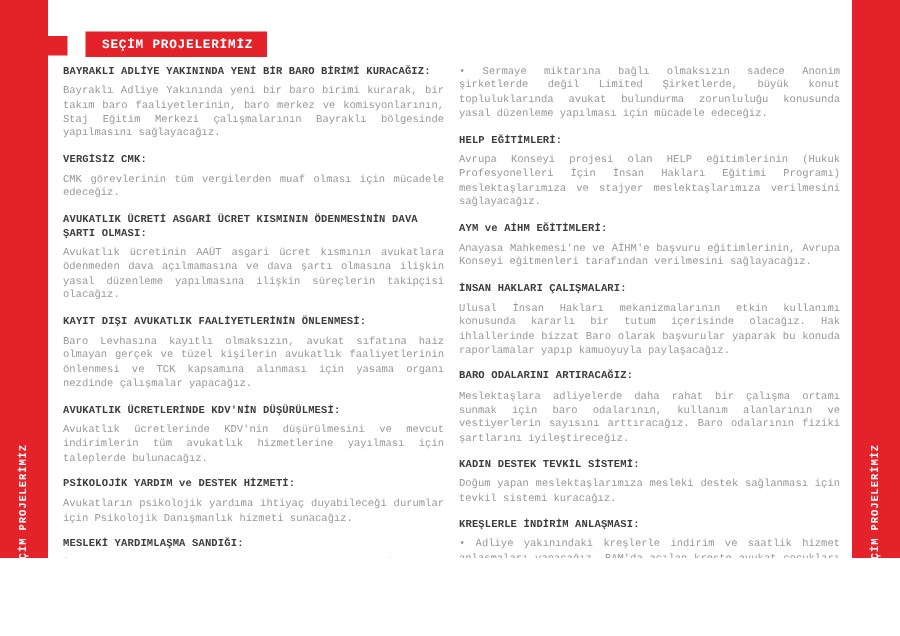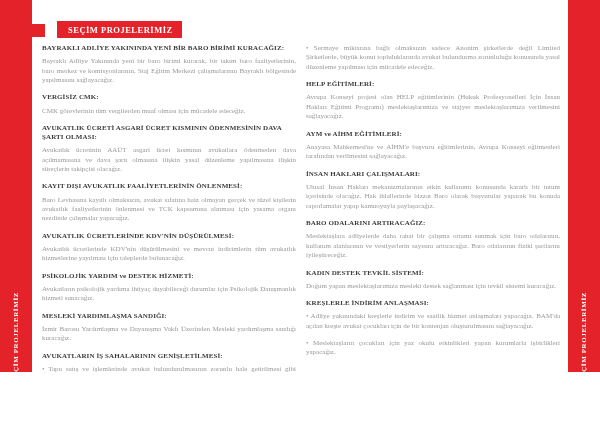--- a/index.html
+++ b/index.html
@@ -1,21 +1,21 @@
 <!DOCTYPE html>
 <html style="--accent: #e3222a;"><head>
 <meta charset="utf-8">
 <style>
   html,body { margin:0; padding:0; background:#fff; }
   .page {
     position:relative;
     width:600px; height:372px;
     background:#ffffff;
     overflow:hidden;
-    font-family:Liberation Serif, serif;
+    font-family:Liberation Mono, monospace;
   }
   .rail {
     position:absolute; top:0; width:32px; height:424px;
     background:var(--accent,#e3222a);
     display:flex; flex-direction:column; align-items:center; justify-content:flex-end;
     box-sizing:border-box; padding-bottom:42px;
   }
   .rail.left  { left:0; }
   .rail.right { right:0; }
   .rail-label {

